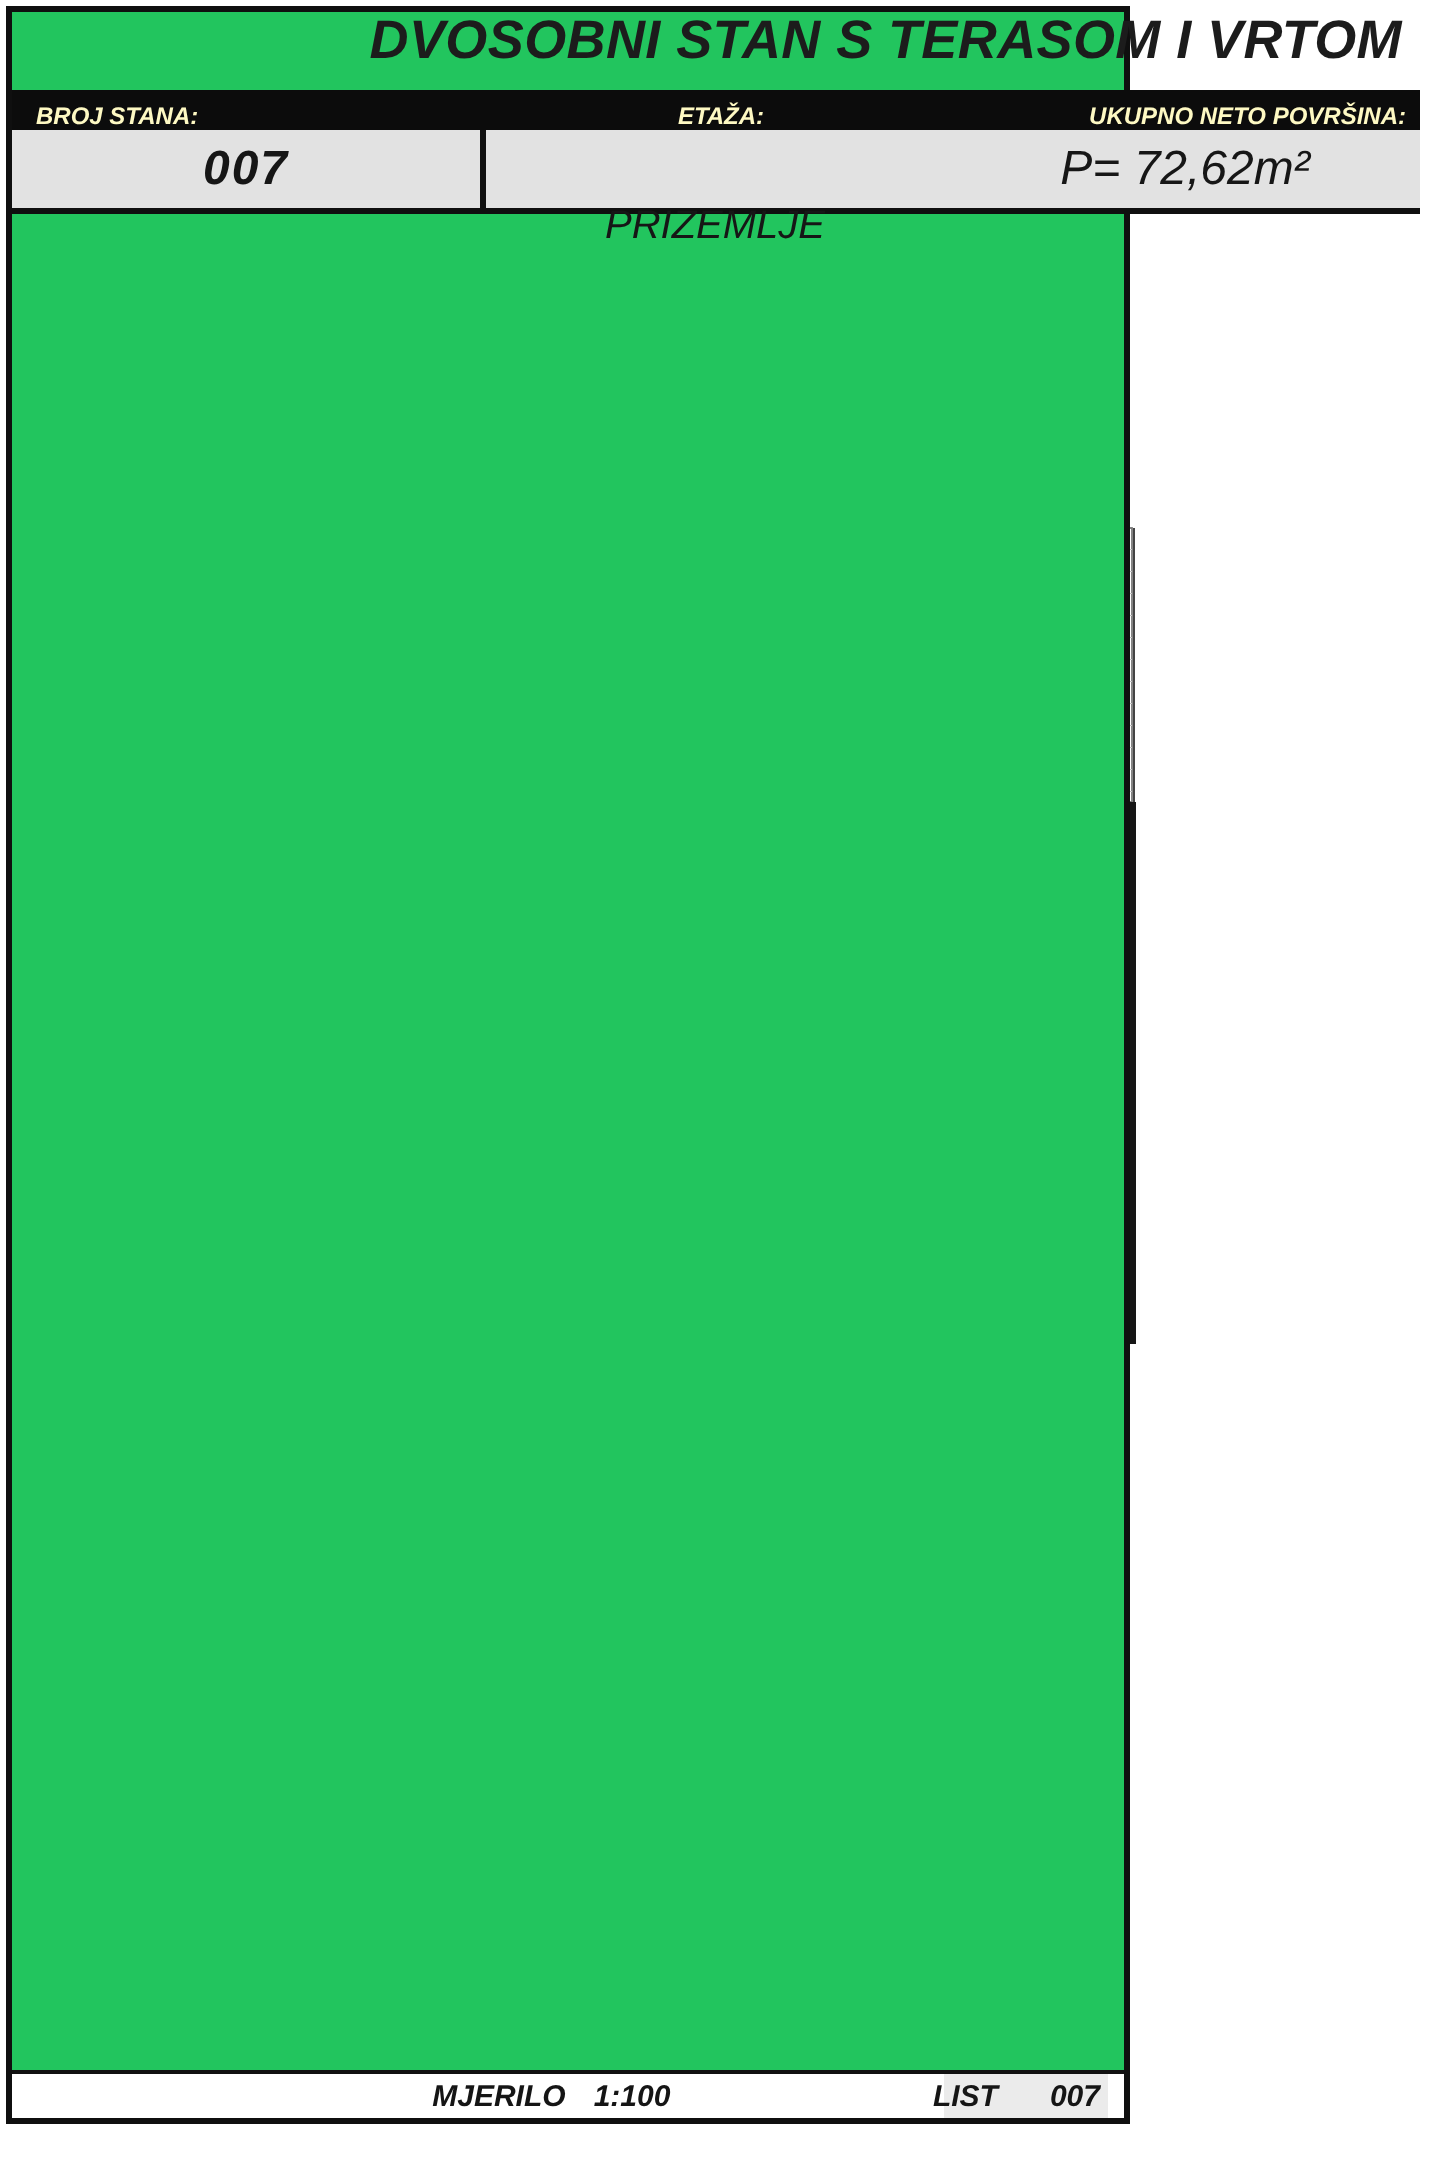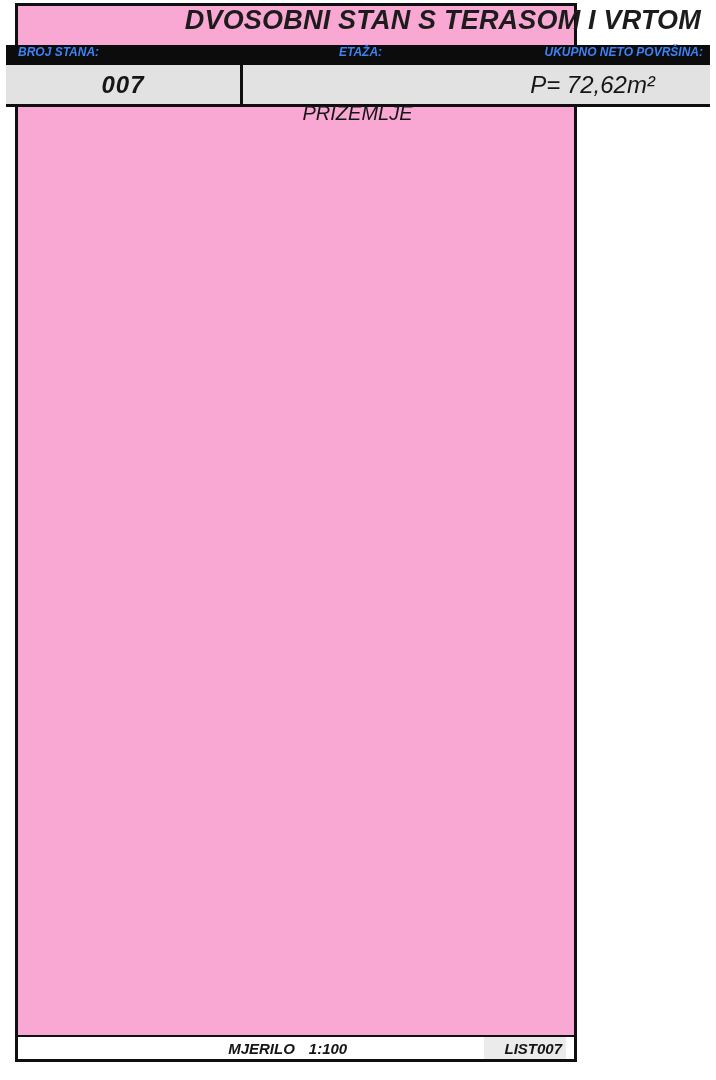--- a/index.html
+++ b/index.html
@@ -1,37 +1,37 @@
 <!DOCTYPE html>
 <html><head>
 <meta charset="utf-8">
 <style>
   html,body { margin:0; padding:0; background:#ffffff; }
   .page {
     position:relative; width:716px; height:1080px; background:#fff;
     font-family:"Liberation Sans", sans-serif; overflow:hidden;
   }
   .frame {
-    position:absolute; left:15px; top:3px; width:562px; height:1059px;
-    box-sizing:border-box; border:3px solid #0f0f0f; background:#f9a8d4;
+    position:absolute; left:3px; top:3px; width:562px; height:1059px;
+    box-sizing:border-box; border:3px solid #0f0f0f; background:#22c55e;
   }
   
   .title-row {
     position:absolute; left:6px; right:6px; top:5px; height:40px;
     display:flex; justify-content:flex-end;
     padding-right:9px; box-sizing:border-box;
   }
   .title-row .t {
     font-style:italic; font-weight:600; font-size:27px; color:#1c1c1c;
     letter-spacing:0.2px; white-space:nowrap;
   }
   .label-bar {
     position:absolute; left:6px; right:6px; top:45px; height:20px;
-    background:#0c0c0c; display:flex; align-items:flex-start;
-    color:#3b82f6; font-style:italic; font-weight:bold; font-size:12px;
+    background:#0c0c0c; display:flex; align-items:flex-end;
+    color:#fef9c3; font-style:italic; font-weight:bold; font-size:12px;
   }
   .label-bar .c1 { width:237px; padding-left:12px; box-sizing:border-box; }
   .label-bar .c2 { width:235px; text-align:center; }
   .label-bar .c3 { flex:1; text-align:right; padding-right:7px; }
   .value-row {
     position:absolute; left:6px; right:6px; top:65px; height:39px;
     display:flex; background:#e2e2e2; border-bottom:3px solid #0f0f0f;
     box-sizing:content-box;
   }
   .value-row .cell {
@@ -47,21 +47,21 @@
     border-top:2.5px solid #111; background:#fff;
   }
   .footer-bar .wm-band { position:absolute; left:466px; right:8px; top:0; bottom:0; background:#ebebeb; }
   .footer-scale {
     position:absolute; left:50%; transform:translateX(-57%); top:0; height:22px;
     display:flex; align-items:center; gap:14px;
     font-style:italic; font-weight:bold; font-size:15px; color:#151515;
   }
   .footer-sheet {
     position:absolute; right:12px; top:0; height:22px;
-    display:flex; align-items:center; 
+    display:flex; align-items:center; gap:26px;
     font-style:italic; font-weight:bold; font-size:15px; color:#151515;
   }
   svg { position:absolute; left:0; top:0; }
   svg text { font-family:"Liberation Sans", sans-serif; fill:#1c1c1c; letter-spacing:-0.2px; }
 </style>
 </head>
 <body>
 
 <div class="page">
 

